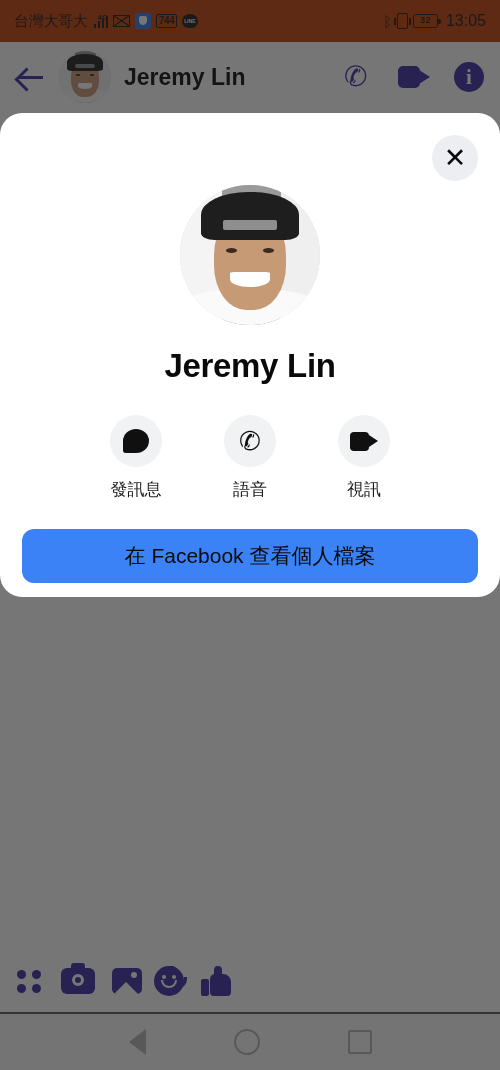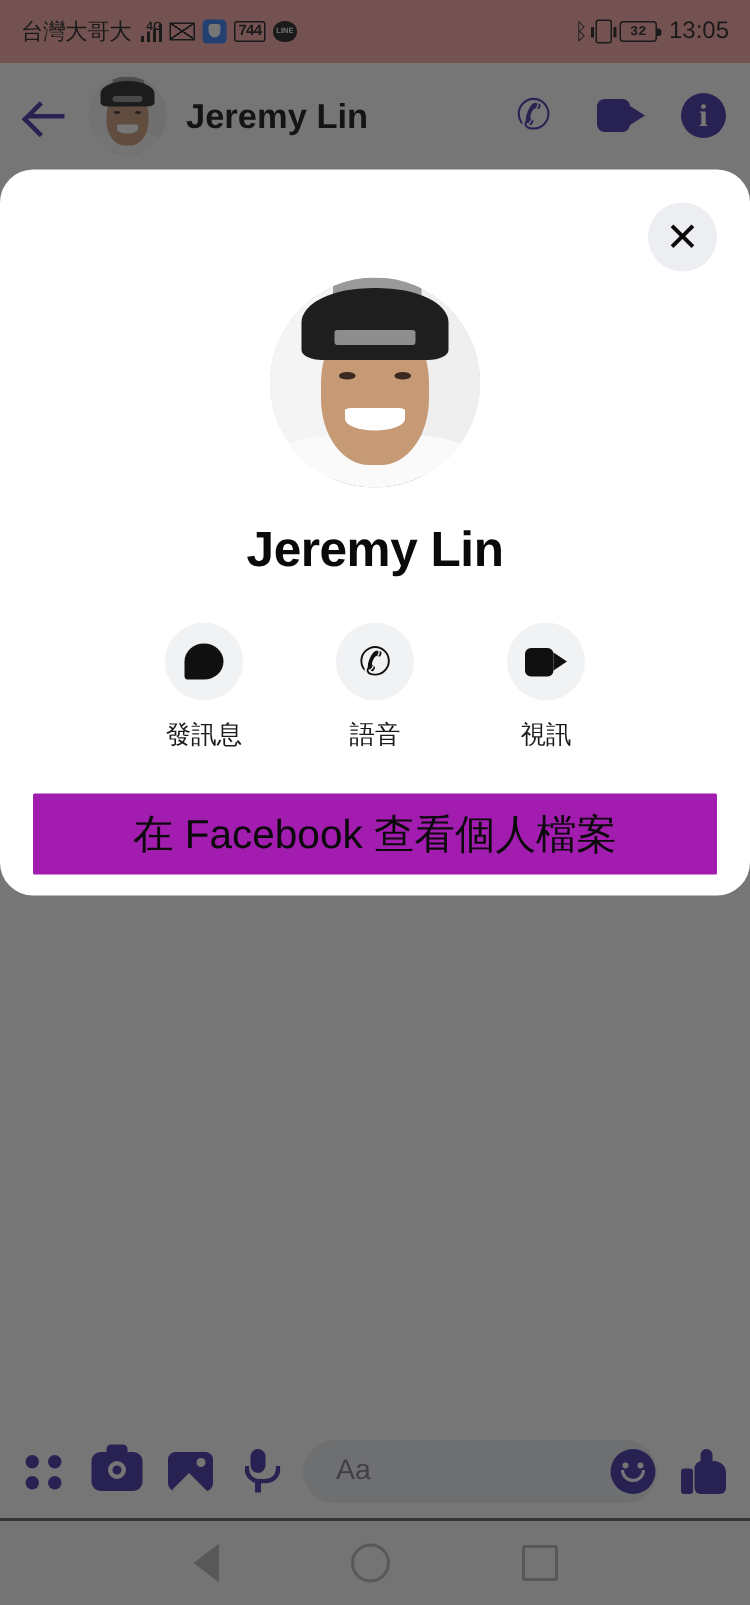--- a/index.html
+++ b/index.html
@@ -13,21 +13,21 @@
 
   
   #app {
     position:absolute; left:0; top:0; width:500px; height:1070px;
     background:#ffffff;
   }
 
   
   .statusbar {
     height:42px; width:100%;
-    background:#fca5a5;
+    background:#c2410c;
     display:flex; align-items:center; justify-content:space-between;
     padding:0 14px;
     font-size:15px; color:#1b1b1b;
   }
   .sb-left, .sb-right { display:flex; align-items:center; gap:5px; }
   .sb-carrier { font-size:15px; letter-spacing:-0.3px; }
   .net-wrap { display:flex; align-items:flex-end; gap:1px; position:relative; padding-left:1px;}
   .net-4g { font-size:8px; line-height:7px; position:absolute; top:-1px; left:5px; font-weight:bold;}
   .bars { display:flex; align-items:flex-end; gap:1.5px; height:13px; padding-top:6px;}
   .bars i { width:2.5px; background:#1b1b1b; display:block; }
@@ -170,23 +170,23 @@
   .act-circle { width:52px;height:52px;border-radius:50%;background:#f1f2f4;
      display:flex;align-items:center;justify-content:center;position:relative; }
   .act-label { font-size:17px;color:#1b1b1b; }
   .b-chat { width:26px;height:24px;background:#101010;border-radius:50% 50% 50% 10%; }
   .b-phone { font-size:26px;color:#101010;line-height:26px; }
   .b-video { width:28px;height:19px;position:relative; }
   .b-video:before{content:"";position:absolute;left:0;top:0;width:19px;height:19px;background:#101010;border-radius:4px;}
   .b-video:after{content:"";position:absolute;right:0;top:3px;border-left:9px solid #101010;
      border-top:6px solid transparent;border-bottom:6px solid transparent;}
   .fb-btn {
-    width:456px;height:54px;background:#a21caf;border-radius:1px;margin-top:28px;
+    width:456px;height:54px;background:#3b82f6;border-radius:12px;margin-top:28px;
     display:flex;align-items:center;justify-content:center;
-    font-size:27px;color:#0a0a0a;cursor:pointer;
+    font-size:21px;color:#0a0a0a;cursor:pointer;
   }
 
   
   .face { width:100%;height:100%;position:relative;background:#d8d8d8;overflow:hidden; }
   .face .bg-l{position:absolute;left:0;top:0;width:34%;height:100%;background:#f4f4f4;}
   .face .bg-r{position:absolute;right:0;top:0;width:30%;height:100%;background:#efefef;}
   .face .bg-m{position:absolute;left:30%;top:0;width:42%;height:100%;background:#9a9a9a;}
   .face .shirt{position:absolute;left:3%;bottom:0;width:94%;height:26%;background:#fafafa;border-radius:42% 42% 0 0;}
   .face .head{position:absolute;left:24%;top:17%;width:52%;height:72%;background:#c79a76;border-radius:46% 46% 44% 44%;}
   .face .cap{position:absolute;left:15%;top:5%;width:70%;height:34%;background:#1e1e1e;border-radius:48% 48% 14% 14%;}
@@ -297,21 +297,20 @@
         <i></i>
         <i></i>
         <i></i>
         <i></i>
       </div>
     <div class="cmp-icon ic-cam"></div>
     <div class="cmp-icon ic-gal"></div>
     <div class="cmp-icon ic-mic">
         <span class="mic-stem"></span>
       </div>
-    <div class="aa-field">Aa</div>
     <div class="ic-emoji">
         <i></i>
         <i></i>
       </div>
     <div class="ic-thumb">
         <span class="thumb-up"></span>
       </div>
   </div>
 
   <div class="navbar">

